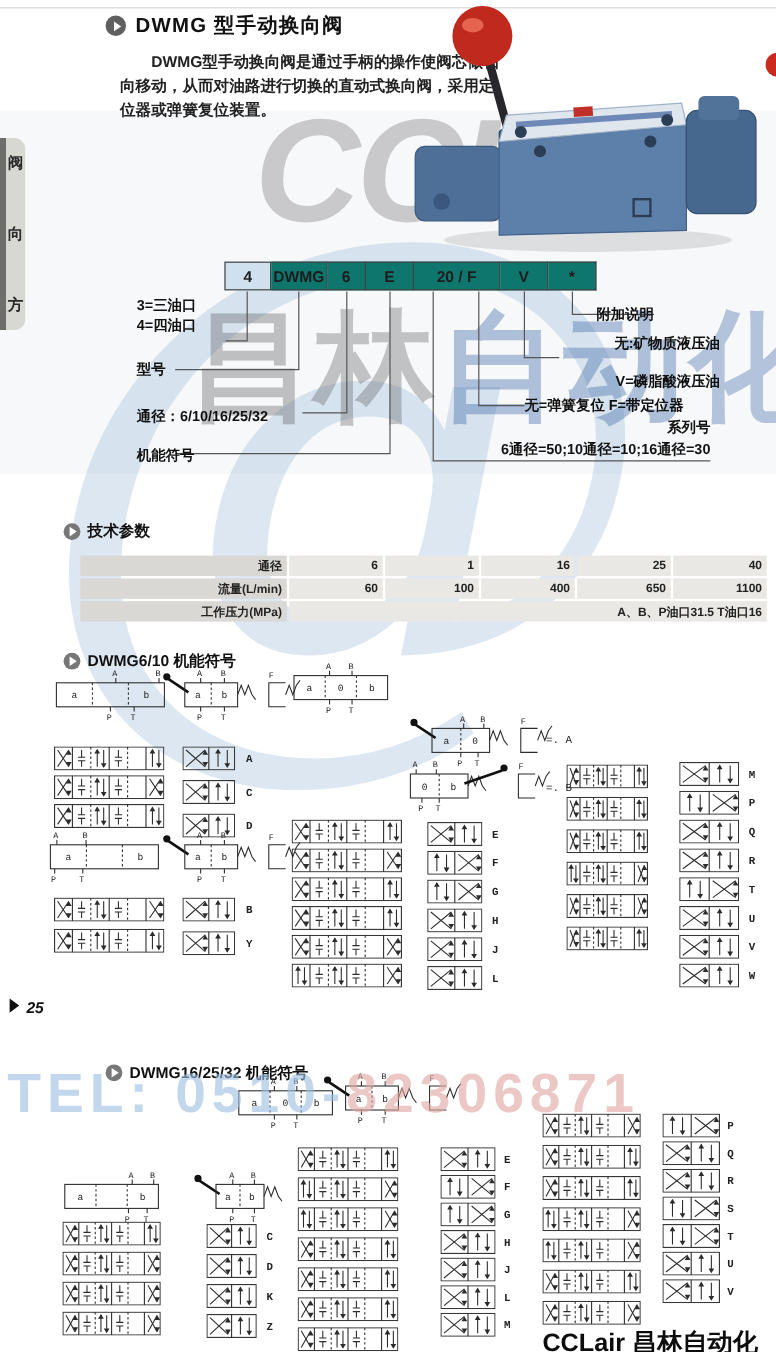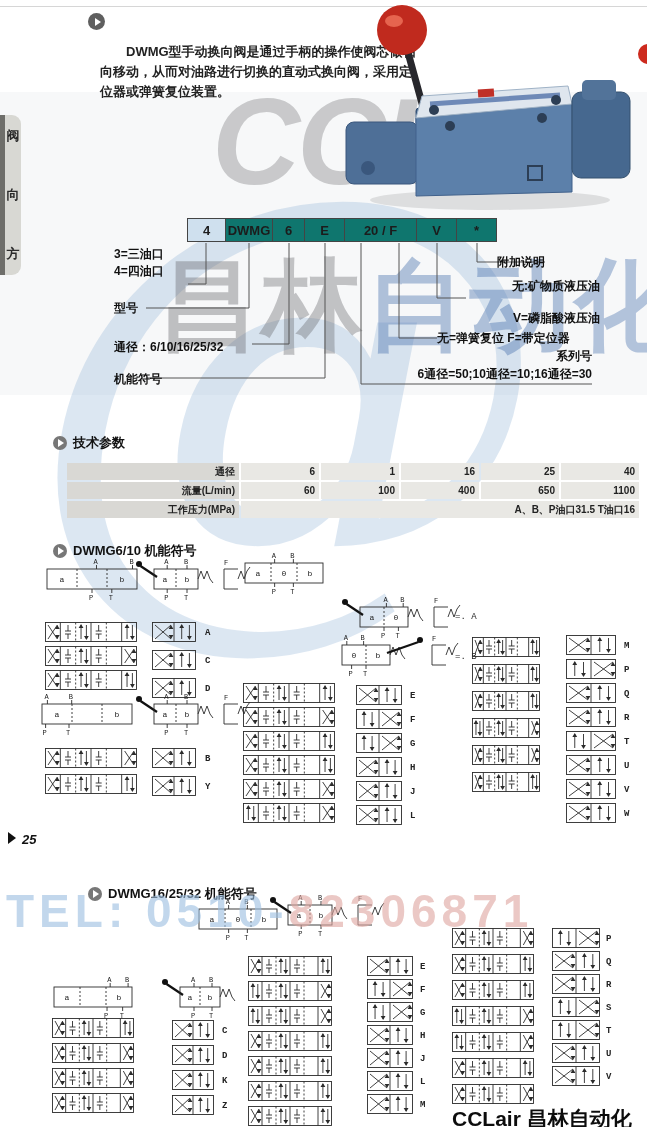--- a/index.html
+++ b/index.html
@@ -83,20 +83,21 @@
 
     <div class="side-tab" id="side-tab">
         <span>阀</span>
         <span>向</span>
         <span>方</span>
       </div>
 
     <div class="bullet" style="left:88px;top:13px;width:17px;height:17px;">
         <i></i>
       </div>
+    <div class="title">DWMG 型手动换向阀</div>
     <div class="desc">DWMG型手动换向阀是通过手柄的操作使阀芯做轴向移动，从而对油路进行切换的直动式换向阀，采用定位器或弹簧复位装置。</div>
     <div class="corner-dot"></div>
 
     <div class="sym" style="left:330px;top:0px;">
       <svg width="315" height="218" viewBox="0 0 315 218">
         <ellipse cx="160" cy="200" rx="120" ry="10" fill="#000" opacity="0.10"></ellipse>
         <line x1="96" y1="118" x2="74" y2="38" stroke="#27272c" stroke-width="7" stroke-linecap="round"></line>
         <rect x="86" y="108" width="22" height="18" rx="3" fill="#3d5f88" stroke="#2e4a6e"></rect>
         <circle cx="72" cy="30" r="25" fill="#c02a1e"></circle>
         <ellipse cx="64" cy="21" rx="9" ry="6" fill="#ea6a54" opacity="0.9"></ellipse>

